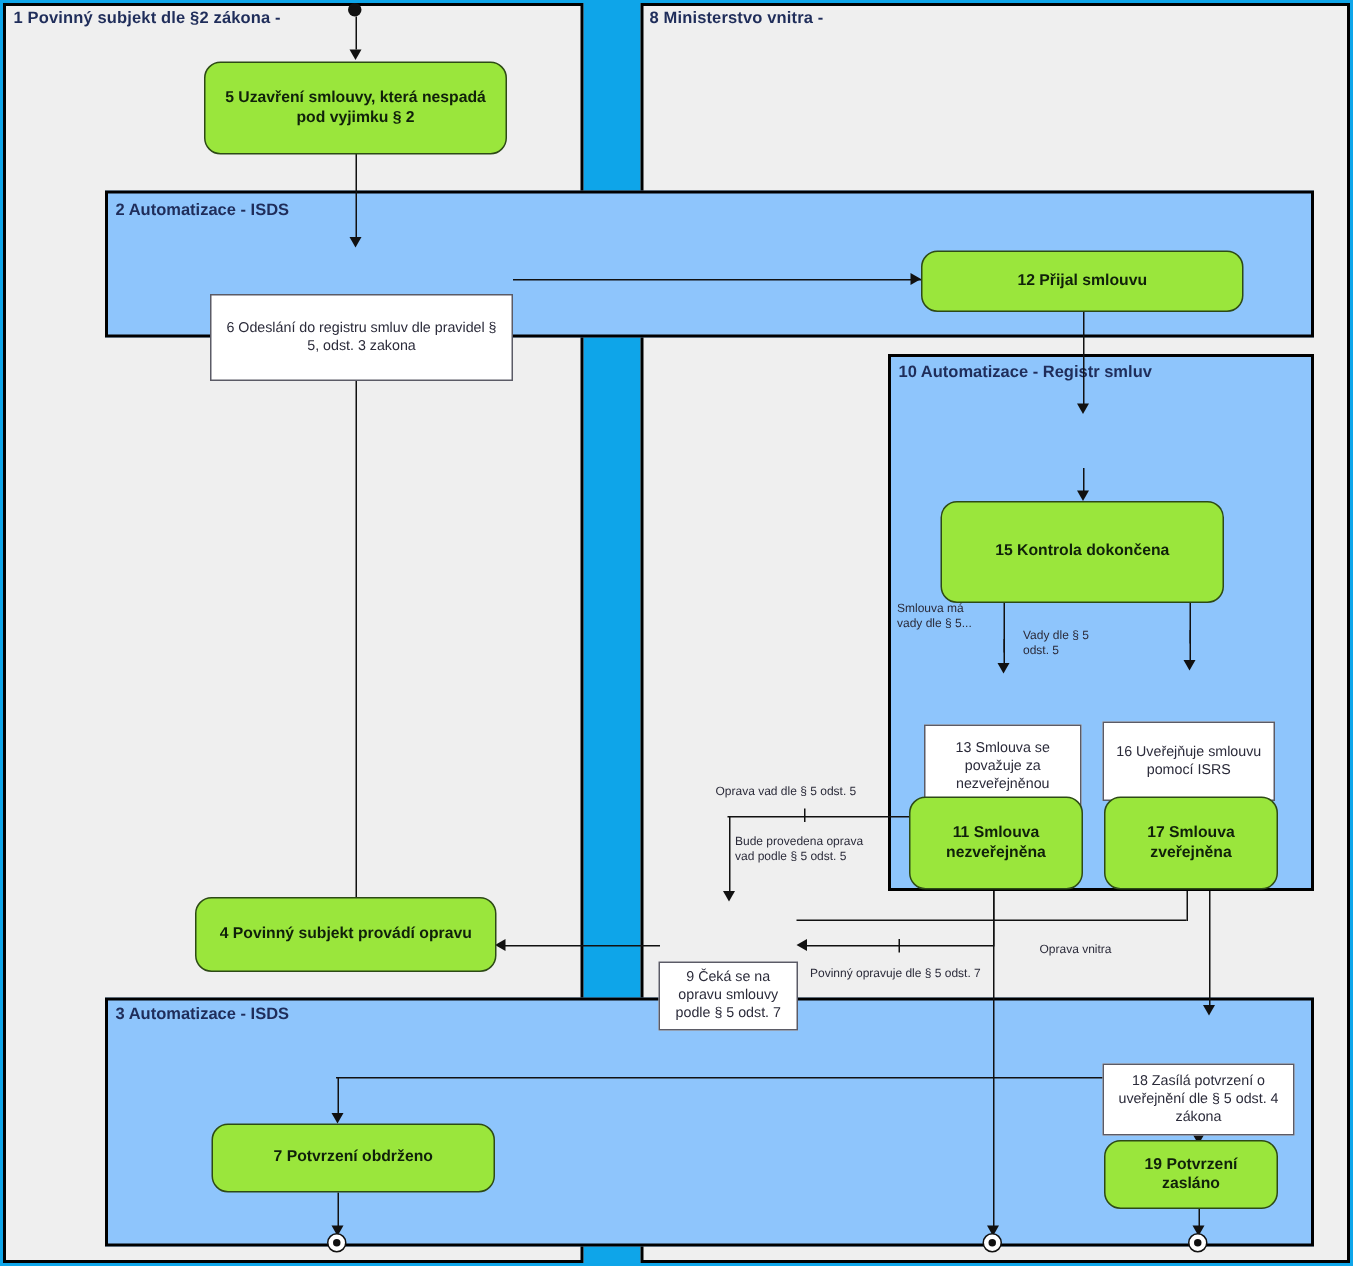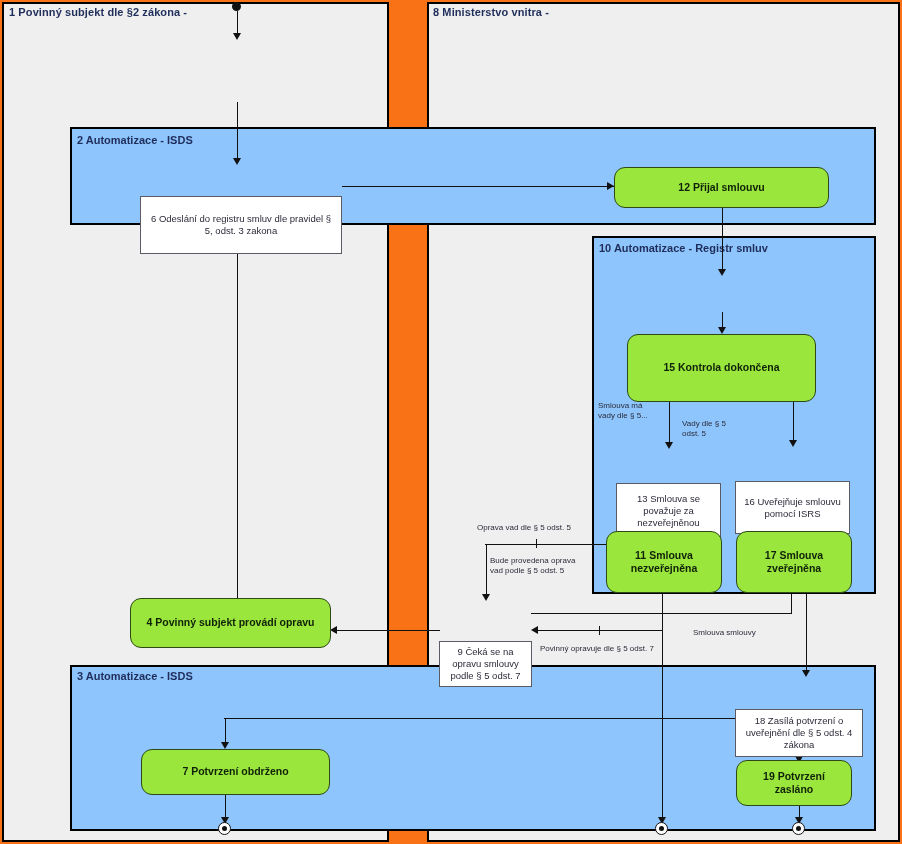--- a/index.html
+++ b/index.html
@@ -1,17 +1,17 @@
 <!DOCTYPE html>
 <html><head>
 <meta charset="utf-8">
 <style>
   html,body{margin:0;padding:0;background:#ffffff;}
   body{font-family:"Liberation Sans", sans-serif;}
-  #canvas{position:relative;width:902px;height:844px;background:#f97316;overflow:hidden;text-decoration:underline;}
+  #canvas{position:relative;width:902px;height:844px;background:#0ea5e9;overflow:hidden;text-decoration:underline;}
 
   
   .pool{position:absolute;background:#efefef;border:2px solid #000;box-sizing:border-box;}
   .pool-title{position:absolute;font-size:11px;font-weight:bold;color:#1f2d5a;
               white-space:nowrap;letter-spacing:.1px;}
   .lane{position:absolute;background:#8ec5fc;border:2px solid #000;box-sizing:border-box;}
   .lane-title{position:absolute;font-size:11px;font-weight:bold;color:#1f2d5a;white-space:nowrap;}
 
   
   .node{position:absolute;box-sizing:border-box;display:flex;align-items:center;
@@ -130,22 +130,23 @@
   <div class="end-node" style="left:655px;top:822px;"></div>
 
   <div class="edge-label" style="left:598px;top:401px;">Smlouva má
 vady dle § 5...</div>
   <div class="edge-label" style="left:682px;top:419px;">Vady dle § 5
 odst. 5</div>
   <div class="edge-label" style="left:477px;top:523px;">Oprava vad dle § 5 odst. 5</div>
   <div class="edge-label" style="left:490px;top:556px;">Bude provedena oprava
 vad podle § 5 odst. 5</div>
   <div class="edge-label" style="left:540px;top:644px;">Povinný opravuje dle § 5 odst. 7</div>
-  <div class="edge-label" style="left:693px;top:628px;">Smlouva smlouvy</div>
+  <div class="edge-label" style="left:693px;top:628px;">Oprava vnitra</div>
 
+  <div class="node node-state" style="left:136px;top:41px;width:202px;height:62px;">5 Uzavření smlouvy, která nespadá pod vyjimku § 2</div>
 
   <div class="node node-task" style="left:140px;top:160px;width:202px;height:58px;">6 Odeslání do registru smluv dle pravidel § 5, odst. 3 zakona</div>
 
   <div class="node node-state" style="left:614px;top:167px;width:215px;height:41px;">12 Přijal smlouvu</div>
 
 
   <div class="node node-state" style="left:627px;top:334px;width:189px;height:68px;">15 Kontrola dokončena</div>
 
   <div class="node node-task" style="left:616px;top:447px;width:105px;height:56px;">13 Smlouva se považuje za nezveřejněnou</div>
 

